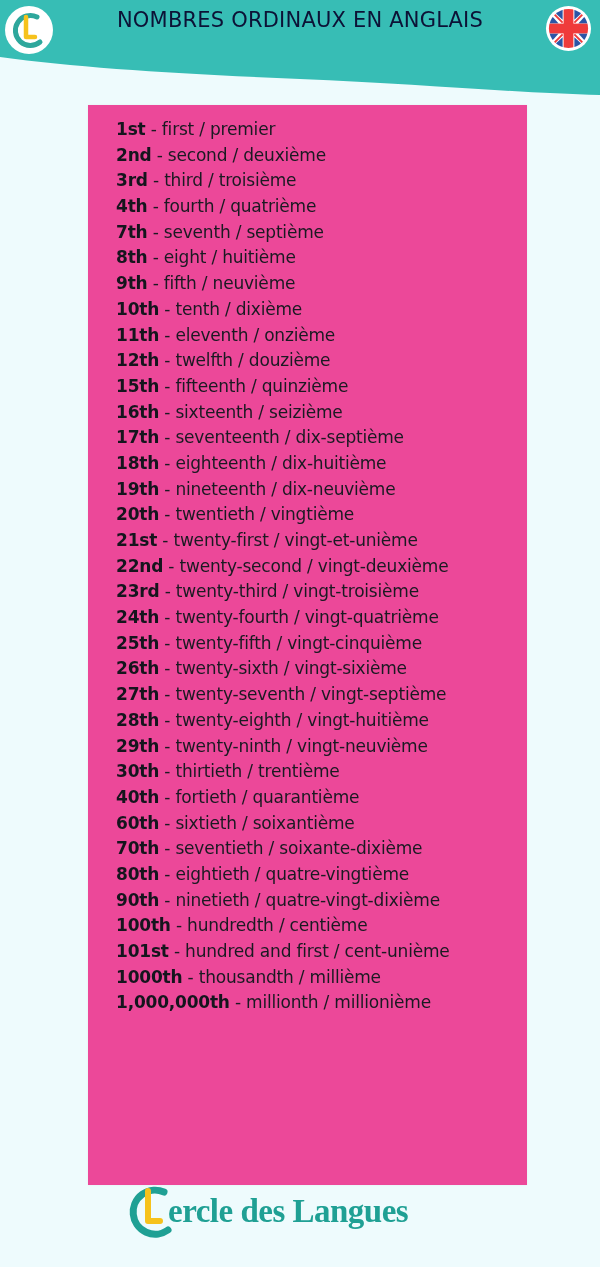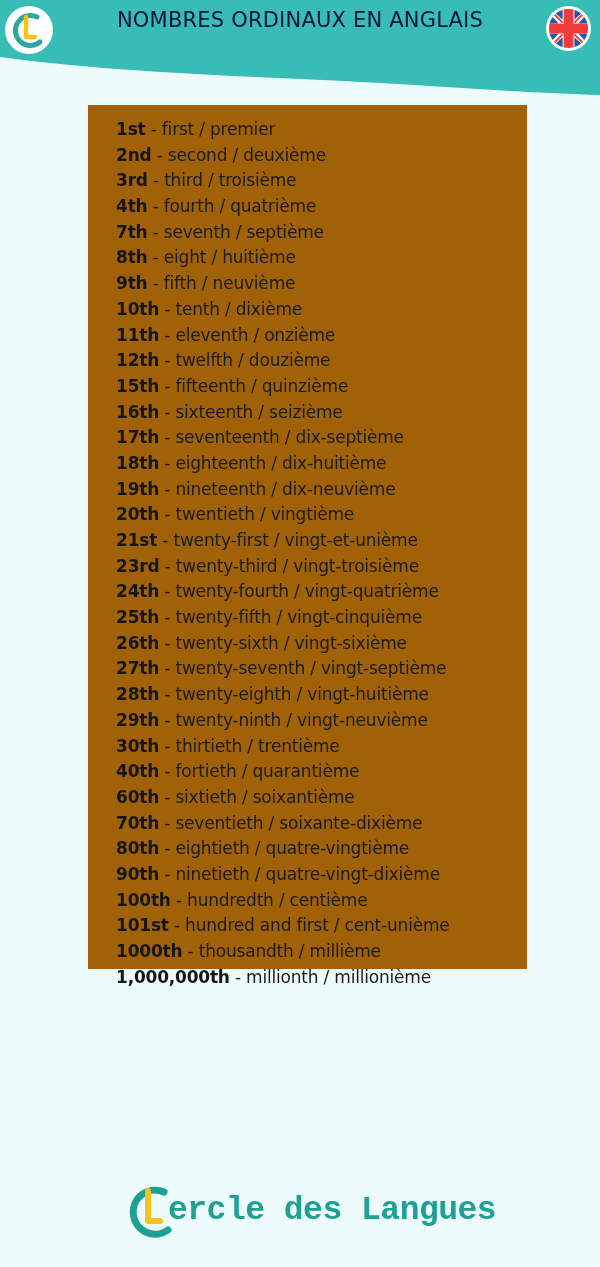--- a/index.html
+++ b/index.html
@@ -12,39 +12,39 @@
     .header-bg { position: absolute; left: 0; top: 0; width: 600px; height: 110px; }
     .title {
       position: absolute; top: 6px; left: 110px; width: 380px;
       text-align: center; color: #0c1236;
       font-family: "DejaVu Sans", sans-serif; font-weight: normal;
       font-size: 21px; line-height: 29px; letter-spacing: 0.2px;
     }
     .logo-top { position: absolute; left: 4px; top: 5px; width: 50px; height: 50px; }
     .flag { position: absolute; left: 545px; top: 5px; width: 47px; height: 47px; }
     .card {
-      position: absolute; left: 88px; top: 105px; width: 439px; height: 864px;
-      background: #a16207;
+      position: absolute; left: 88px; top: 105px; width: 439px; height: 1080px;
+      background: #ec4899;
       box-shadow: 0 0 2px rgba(0,0,0,0.06);
     }
     .list { list-style: none; margin: 0; padding: 0; position: absolute; left: 28px; top: 12px; }
     .row {
       height: 25.7px; line-height: 25.7px; white-space: nowrap;
       font-size: 17px; color: #1a1a22;
       font-family: "DejaVu Sans", sans-serif;
       letter-spacing: -0.2px;
     }
     .num { font-weight: bold; color: #15151d; }
     .footer-logo {
       position: absolute; left: 124px; top: 1183px; height: 56px; width: 390px;
       display: flex; align-items: center;
     }
     .footer-logo svg { width: 52px; height: 56px; flex: none; }
     .brand {
-      font-family: Liberation Mono, monospace; font-weight: bold;
+      font-family: Liberation Serif, serif; font-weight: bold;
       font-size: 33px; color: #1fa094; letter-spacing: -0.5px; margin-left: -8px;
       line-height: 56px;
     }
   </style>
 </head>
 <body>
 
 <svg class="header-bg" viewBox="0 0 600 110" preserveAspectRatio="none">
   <path d="M0,0 L600,0 L600,95 C520,93 420,84 300,79 C180,74 80,68 0,57 Z" fill="#37bdb5"></path>
 </svg>
@@ -95,20 +95,21 @@
       <li class="row"><span class="num">10th</span><span class="txt"> - tenth / dixième</span></li>
       <li class="row"><span class="num">11th</span><span class="txt"> - eleventh / onzième</span></li>
       <li class="row"><span class="num">12th</span><span class="txt"> - twelfth / douzième</span></li>
       <li class="row"><span class="num">15th</span><span class="txt"> - fifteenth / quinzième</span></li>
       <li class="row"><span class="num">16th</span><span class="txt"> - sixteenth / seizième</span></li>
       <li class="row"><span class="num">17th</span><span class="txt"> - seventeenth / dix-septième</span></li>
       <li class="row"><span class="num">18th</span><span class="txt"> - eighteenth / dix-huitième</span></li>
       <li class="row"><span class="num">19th</span><span class="txt"> - nineteenth / dix-neuvième</span></li>
       <li class="row"><span class="num">20th</span><span class="txt"> - twentieth / vingtième</span></li>
       <li class="row"><span class="num">21st</span><span class="txt"> - twenty-first / vingt-et-unième</span></li>
+      <li class="row"><span class="num">22nd</span><span class="txt"> - twenty-second / vingt-deuxième</span></li>
       <li class="row"><span class="num">23rd</span><span class="txt"> - twenty-third / vingt-troisième</span></li>
       <li class="row"><span class="num">24th</span><span class="txt"> - twenty-fourth / vingt-quatrième</span></li>
       <li class="row"><span class="num">25th</span><span class="txt"> - twenty-fifth / vingt-cinquième</span></li>
       <li class="row"><span class="num">26th</span><span class="txt"> - twenty-sixth / vingt-sixième</span></li>
       <li class="row"><span class="num">27th</span><span class="txt"> - twenty-seventh / vingt-septième</span></li>
       <li class="row"><span class="num">28th</span><span class="txt"> - twenty-eighth / vingt-huitième</span></li>
       <li class="row"><span class="num">29th</span><span class="txt"> - twenty-ninth / vingt-neuvième</span></li>
       <li class="row"><span class="num">30th</span><span class="txt"> - thirtieth / trentième</span></li>
       <li class="row"><span class="num">40th</span><span class="txt"> - fortieth / quarantième</span></li>
       <li class="row"><span class="num">60th</span><span class="txt"> - sixtieth / soixantième</span></li>

